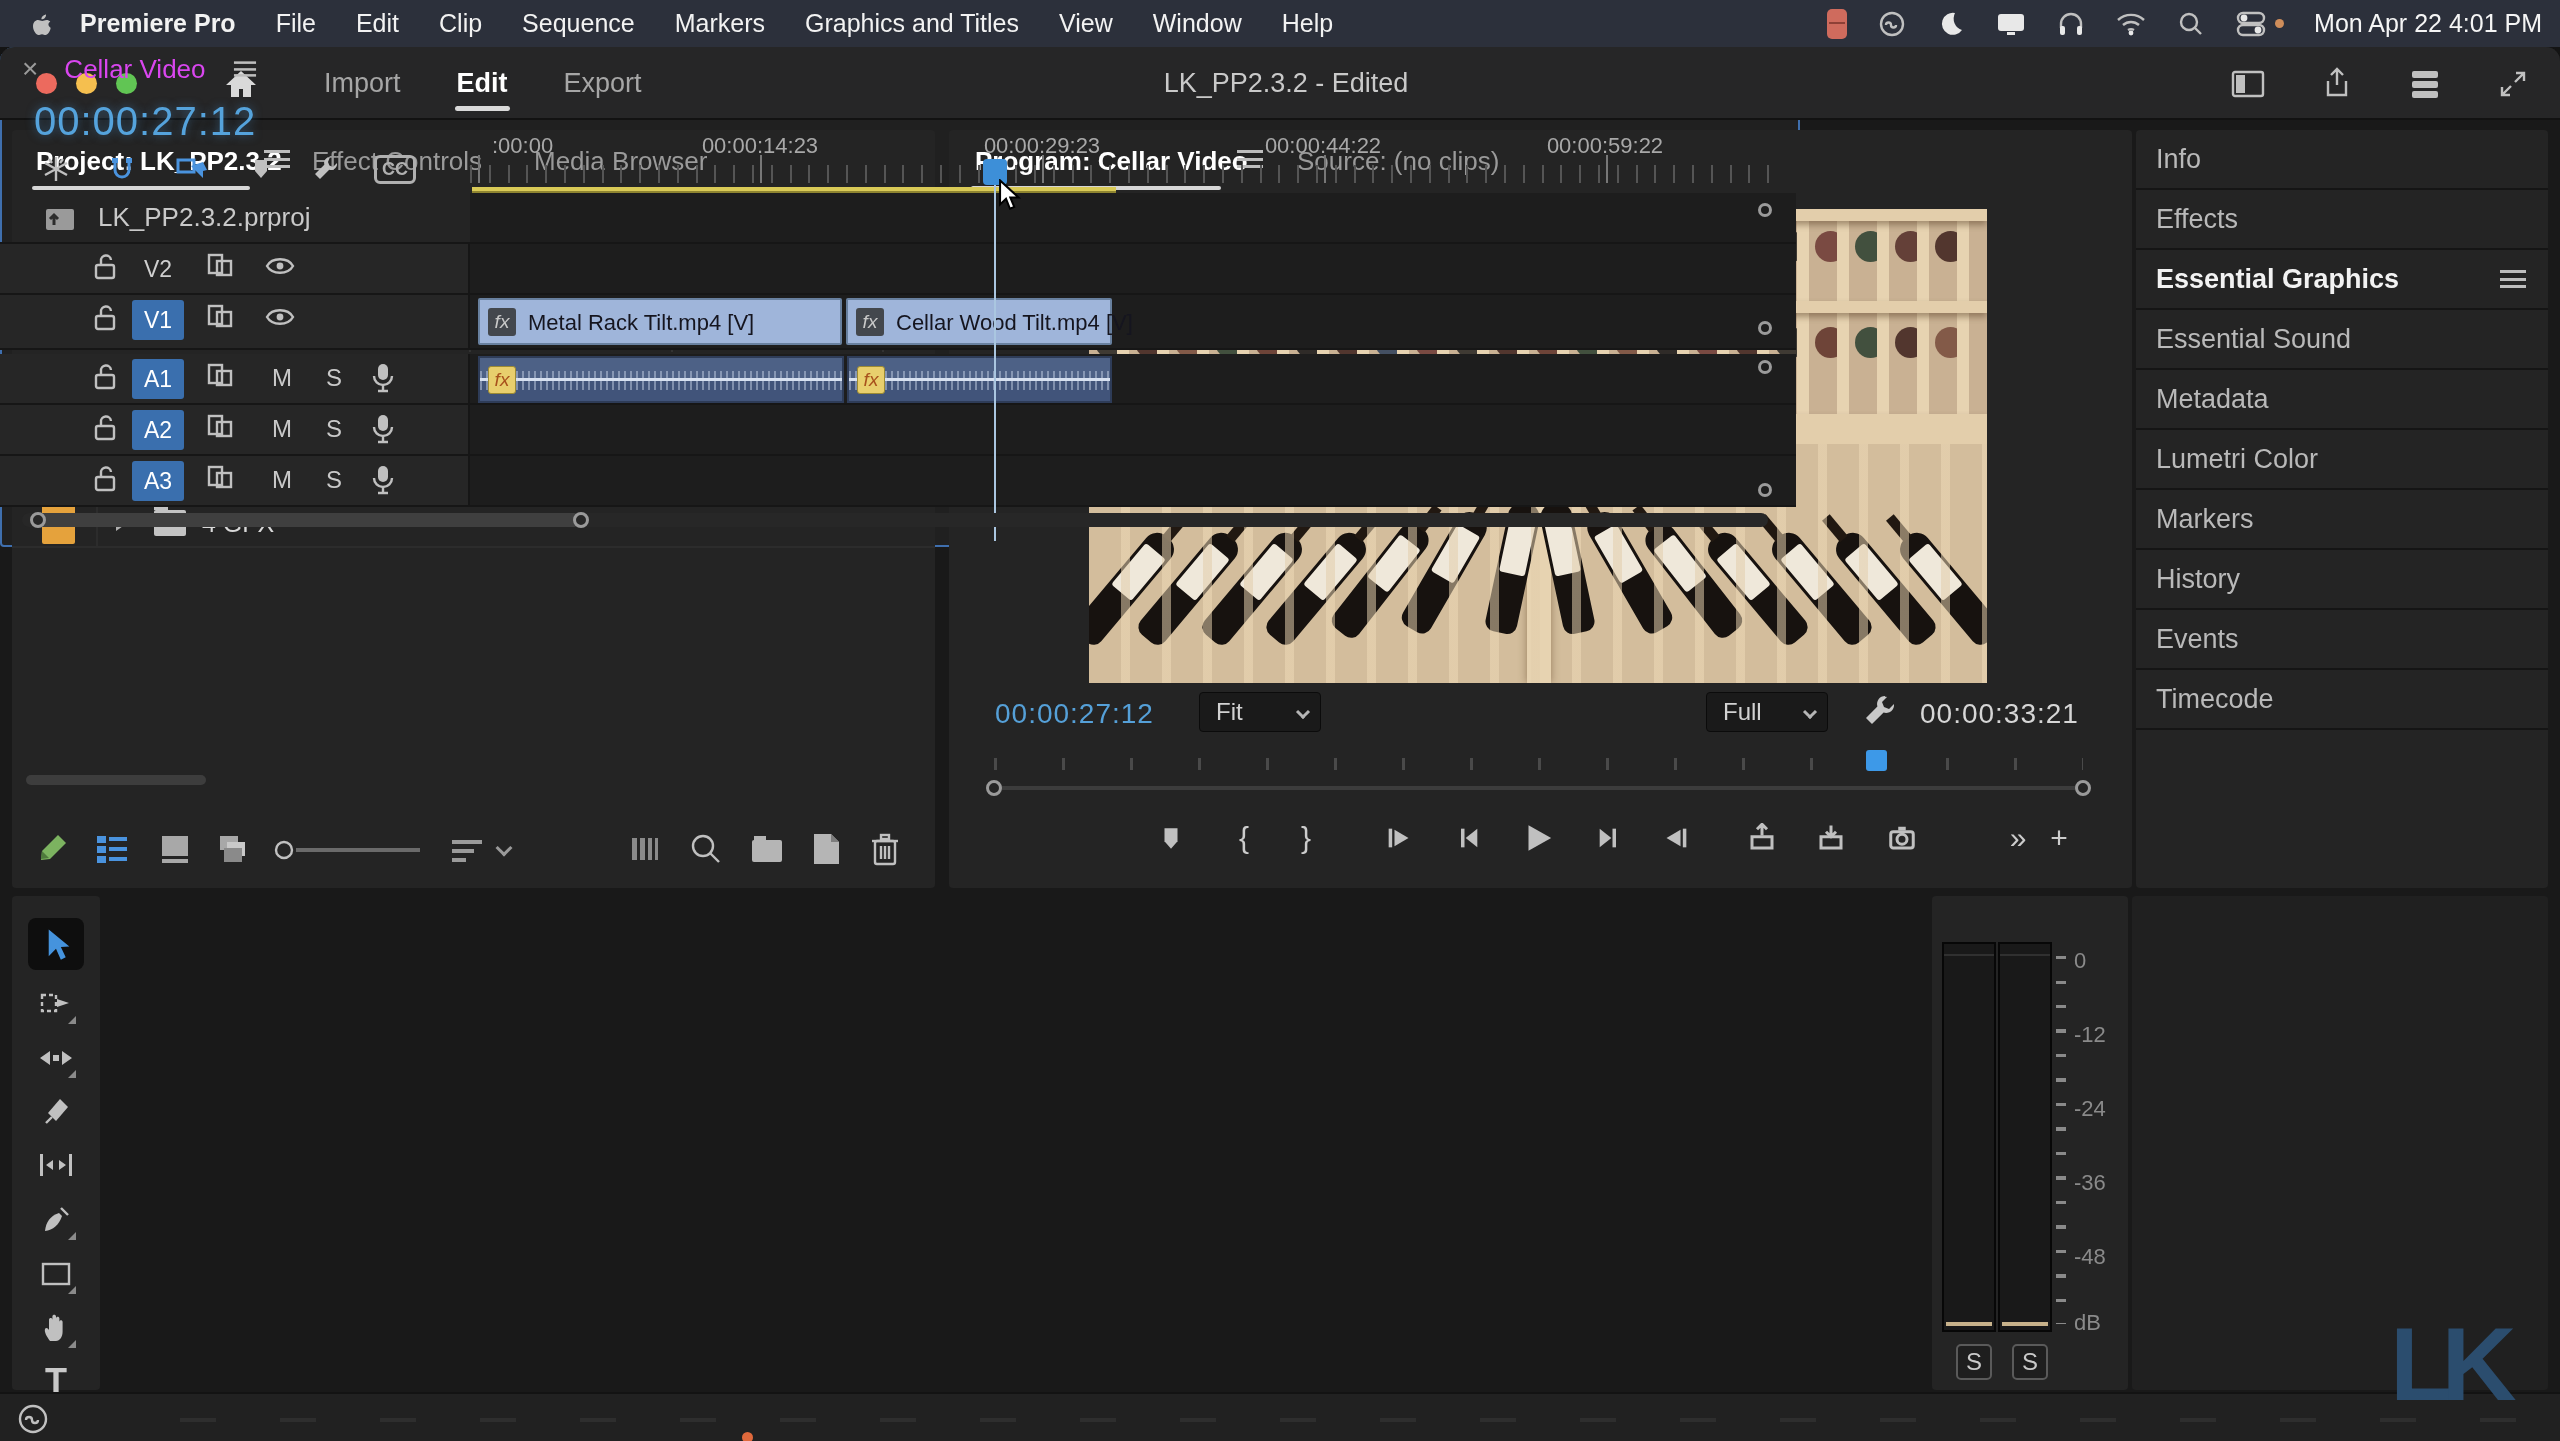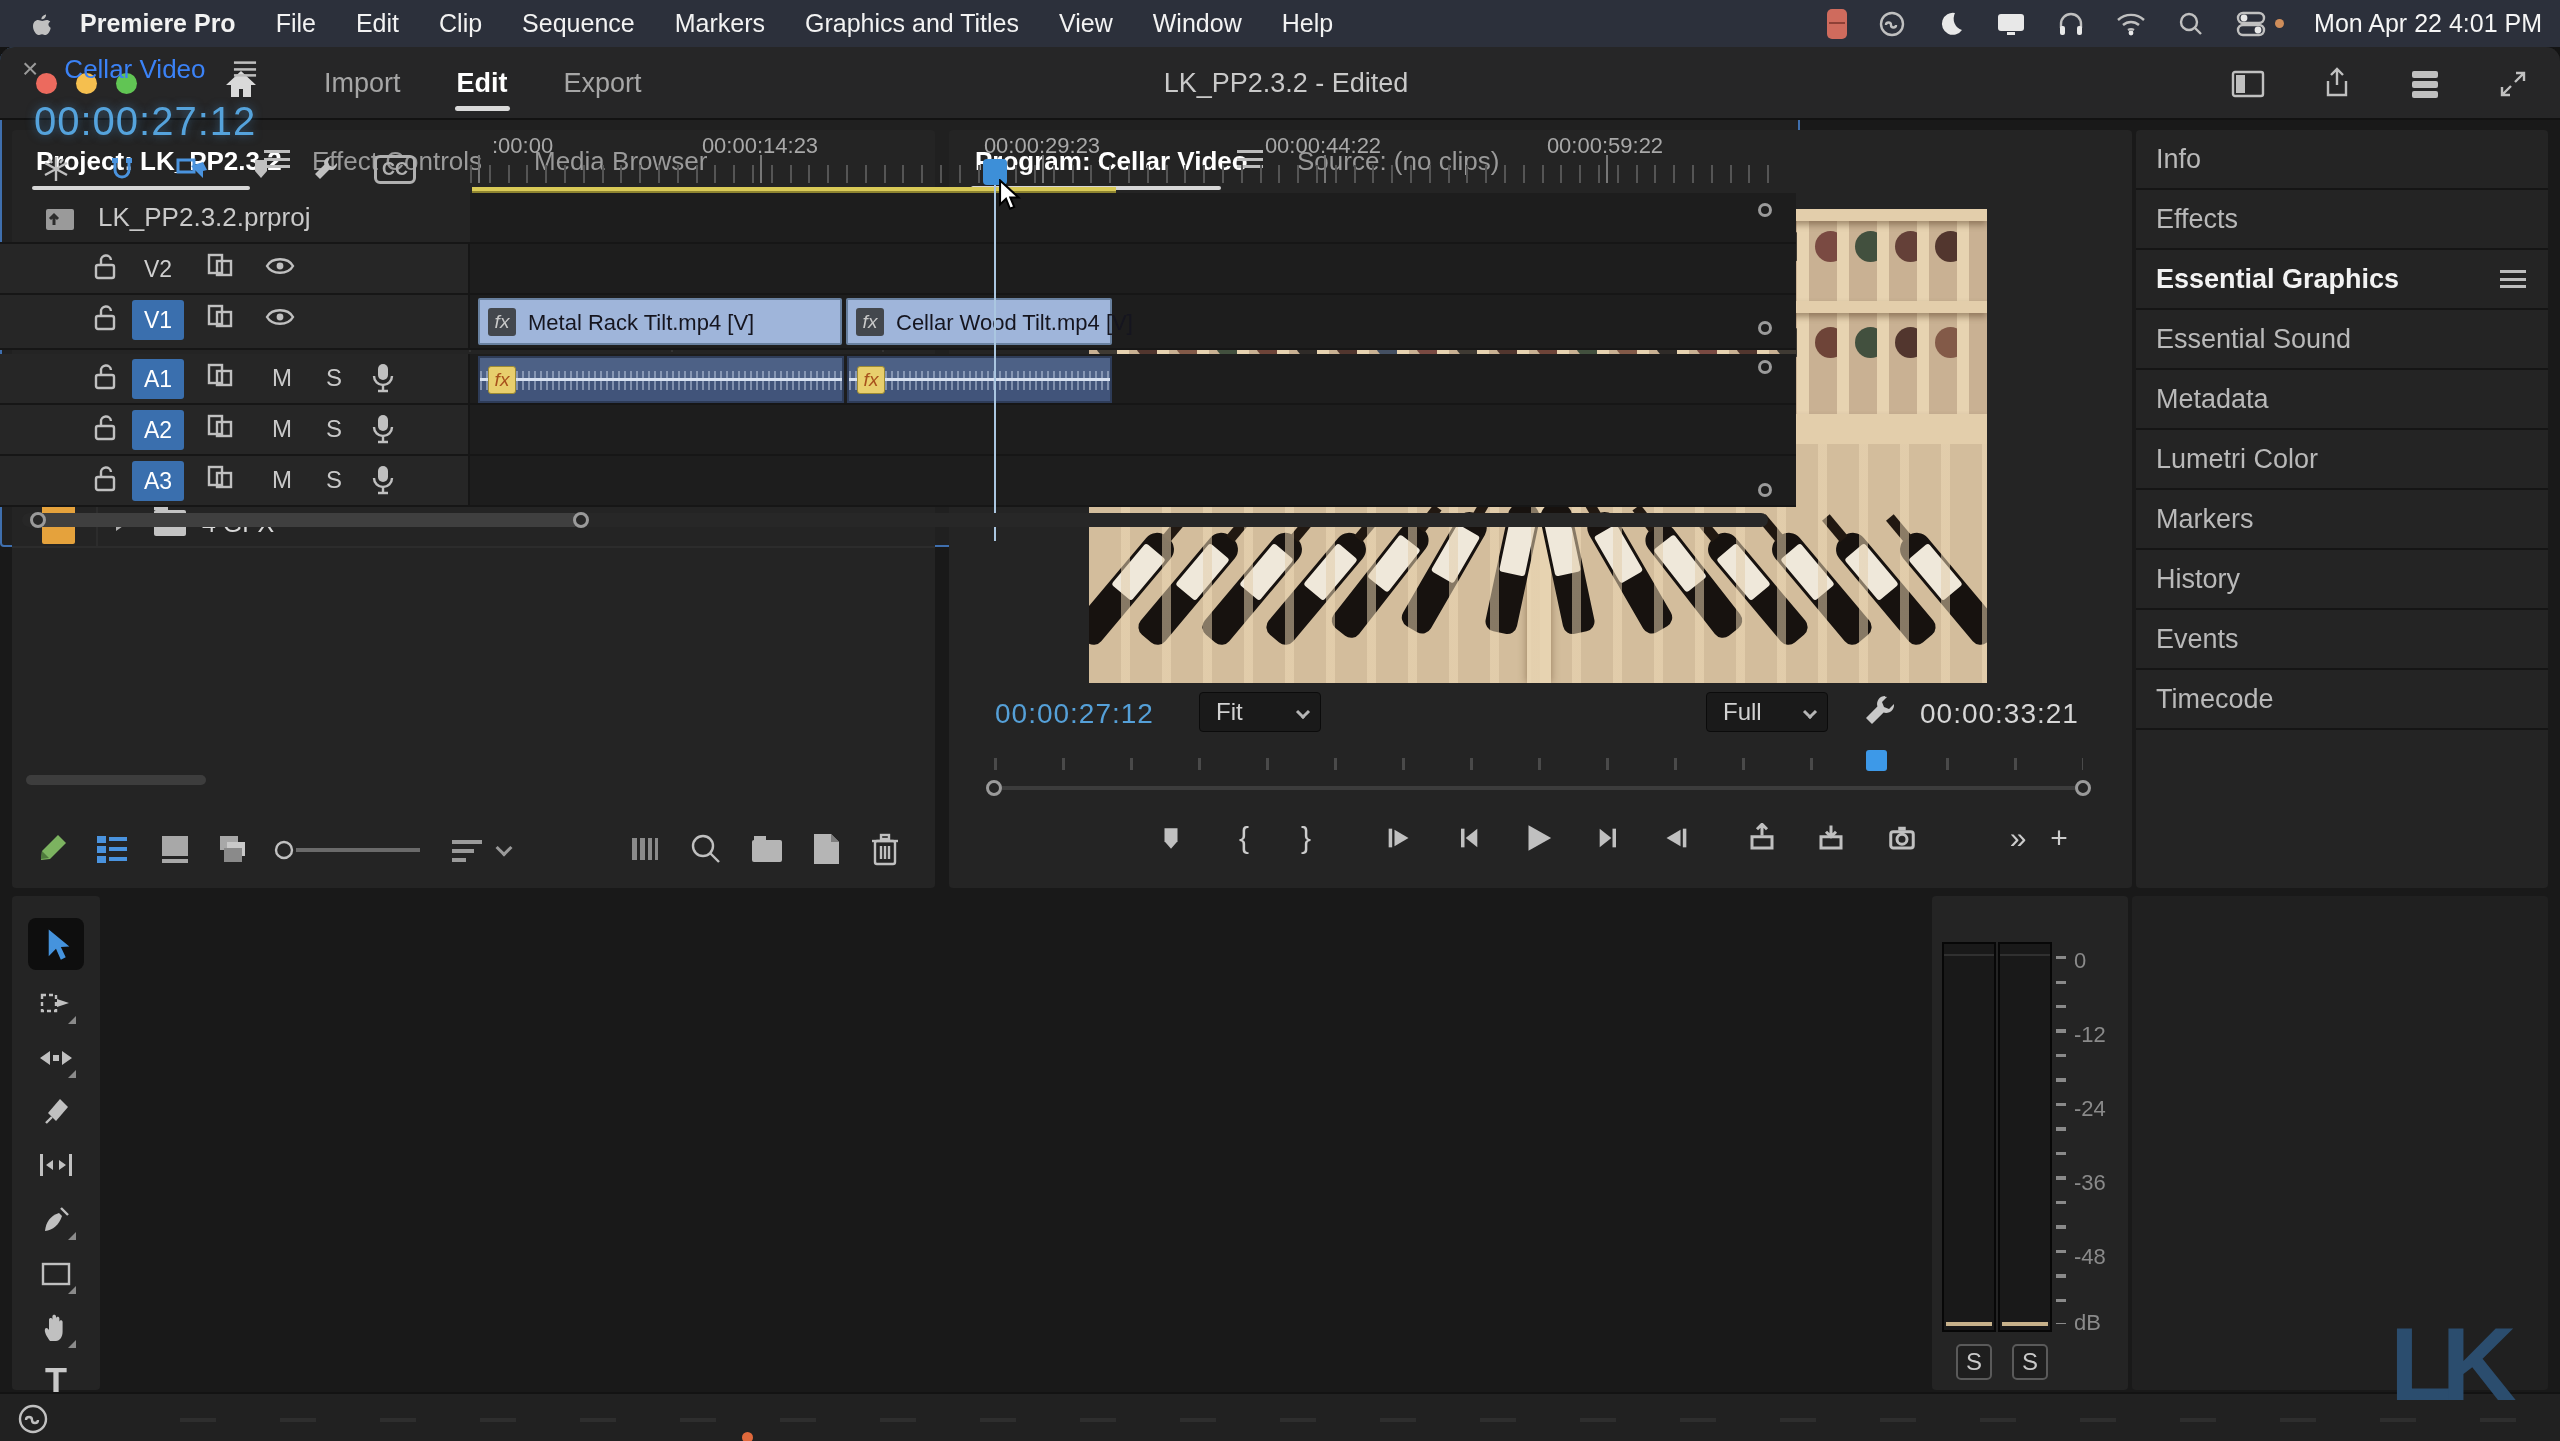--- a/index.html
+++ b/index.html
@@ -103,21 +103,21 @@
   .tools-panel { left:12px; top:849px; width:88px; height:494px; }
   .tool { position:absolute; left:22px; width:44px; height:44px; display:flex; align-items:center; justify-content:center; }
   .tool.sel { left:16px; width:56px; height:52px; background:#0e0e0e; border-radius:8px; }
   .tool .fly { position:absolute; right:2px; bottom:2px; width:0; height:0; border-left:8px solid transparent; border-bottom:8px solid #8a8a8a; }
   .ttype { color:#c9c9c9; font-size:36px; font-weight:bold; }
 
   
   .timeline-panel { left:108px; top:843px; width:1800px; height:500px; background:#202020; border:2px solid #3f6fae; border-radius:4px; }
   .tlp-tab { position:absolute; left:0; top:0; height:44px; display:flex; align-items:center; gap:26px; padding-left:22px; }
   .tlp-x { color:#9a9a9a; font-size:28px; }
-  .tlp-name { color:#3b82f6; font-size:26px; }
+  .tlp-name { color:#d946ef; font-size:26px; }
   .tl-timecode { position:absolute; left:34px; top:52px; font-size:40px; color:#55a3dc; letter-spacing:1px; text-shadow:0 0 10px rgba(70,140,200,.55); }
   .tl-iconrow { position:absolute; left:0; top:102px; height:40px; }
   .tl-icon { position:absolute; top:0; width:40px; height:40px; display:flex; align-items:center; justify-content:center; }
   .ccbadge { border:3px solid #b0b0b0; border-radius:6px; color:#b0b0b0; font-size:18px; font-weight:bold; padding:1px 5px; }
   .ruler-label { position:absolute; top:86px; transform:translateX(-50%); color:#a8a8a8; font-size:22px; white-space:nowrap; }
   .ruler-label.first { transform:none; }
   .tl-ticks { position:absolute; left:470px; top:118px; width:1305px; height:18px;
       background:repeating-linear-gradient(90deg,#555 0 2px, transparent 2px 18.8px); }
   .tl-majortick { position:absolute; top:108px; width:2px; height:28px; background:#777; }
   .workbar { position:absolute; left:472px; top:140px; width:644px; height:6px; background:#d9ca57; border-bottom:2px solid #8f8530; }

